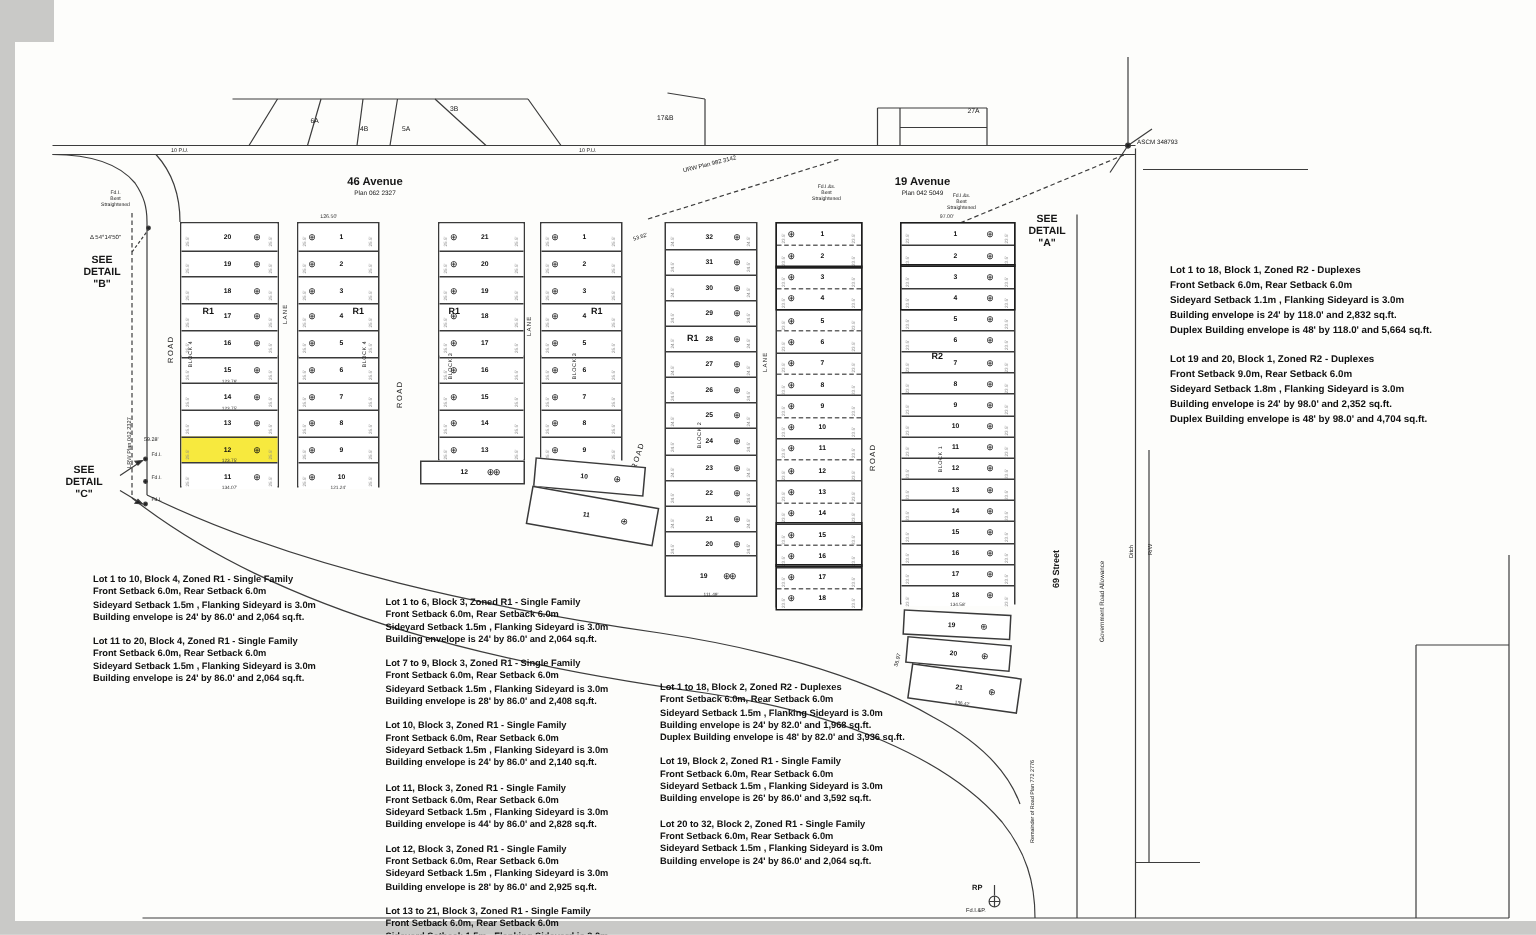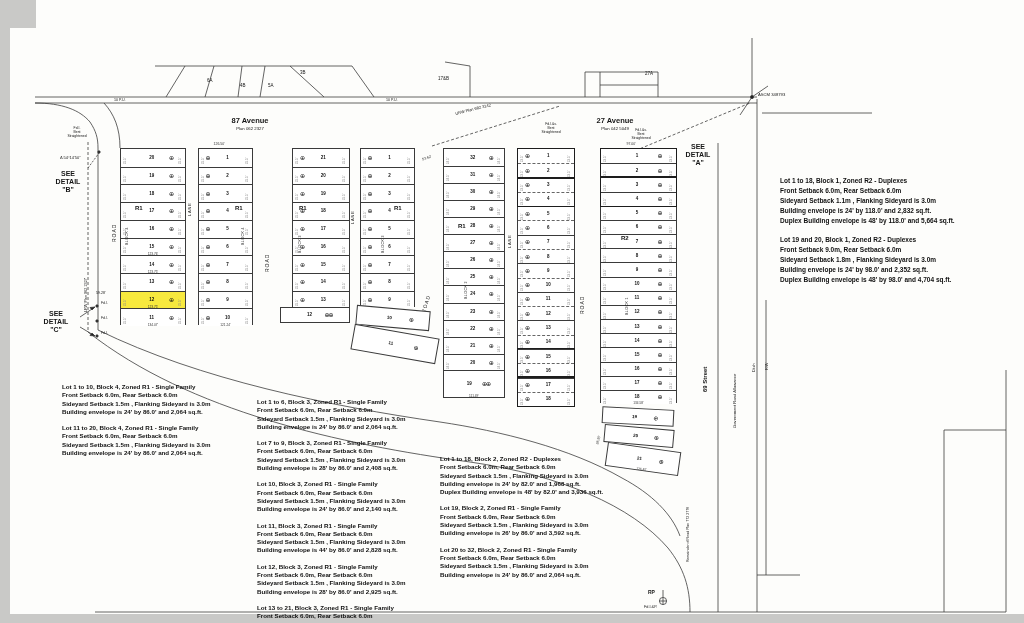--- a/index.html
+++ b/index.html
@@ -76,23 +76,23 @@
     <circle cx="99" cy="152" r="1.2" fill="#222"></circle>
 
     <path d="M80 317 L95 307 M80 327 L95 336"></path>
     <polygon points="95,307 90,307.5 92,310" fill="#222"></polygon>
     <polygon points="95,336 90,335.5 92,333" fill="#222"></polygon>
     <circle cx="97" cy="306" r="1.2" fill="#222"></circle>
     <circle cx="97" cy="321" r="1.2" fill="#222"></circle>
     <circle cx="97" cy="336" r="1.2" fill="#222"></circle>
   </svg>
 
-  <div class="lbl b c" style="left:195px;top:117px;width:110px;font-size:7.5px;">87 Avenue</div>
+  <div class="lbl b c" style="left:195px;top:117px;width:110px;font-size:7.5px;">46 Avenue</div>
   <div class="lbl c" style="left:195px;top:127px;width:110px;font-size:4.3px;">Plan 062 2327</div>
-  <div class="lbl b c" style="left:565px;top:117px;width:100px;font-size:7.5px;">27 Avenue</div>
+  <div class="lbl b c" style="left:565px;top:117px;width:100px;font-size:7.5px;">19 Avenue</div>
   <div class="lbl c" style="left:565px;top:127px;width:100px;font-size:4.3px;">Plan 042 5049</div>
 
   <div class="lbl b c" style="left:673px;top:143px;width:50px;font-size:7px;">
       <div>SEE</div>
       <div>DETAIL</div>
       <div>"A"</div>
     </div>
   <div class="lbl b c" style="left:43px;top:170px;width:50px;font-size:7px;">
       <div>SEE</div>
       <div>DETAIL</div>

